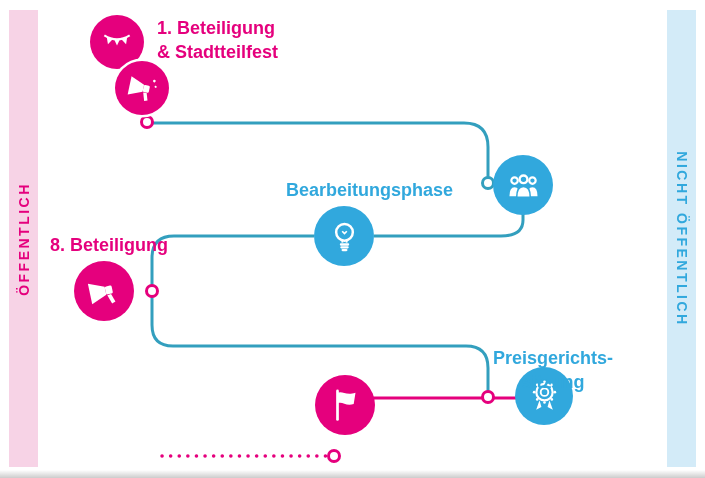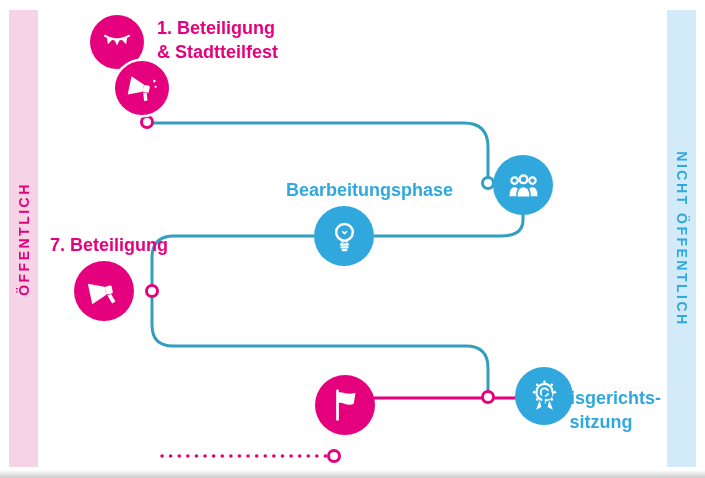--- a/index.html
+++ b/index.html
@@ -162,20 +162,20 @@
       <path fill="#fff" d="M7 3.9 C10.2 2.2 12.4 6 19 3.8 L17.8 11.4 C12.6 13.2 10.4 9.4 7 10.9 Z"></path>
     </svg>
   </div>
 
   <div class="label pink" style="left:157px;top:17px;width:145px;">1. Beteiligung
 &amp; Stadtteilfest</div>
 
 
   <div class="label blue center" style="left:262px;top:179px;width:155px;margin-left:24px;">Bearbeitungsphase</div>
 
-  <div class="label pink" style="left:50px;top:234px;width:120px;">7. Beteiligung</div>
+  <div class="label pink" style="left:50px;top:234px;width:120px;">8. Beteiligung</div>
 
-  <div class="label blue center" style="left:536px;top:347px;width:130px;margin-top:40px;">Preisgerichts-
+  <div class="label blue center" style="left:488px;top:347px;width:130px;">Preisgerichts-
 sitzung</div>
 
 
   <div class="page-edge"></div>
 </div>
 
 </body></html>

